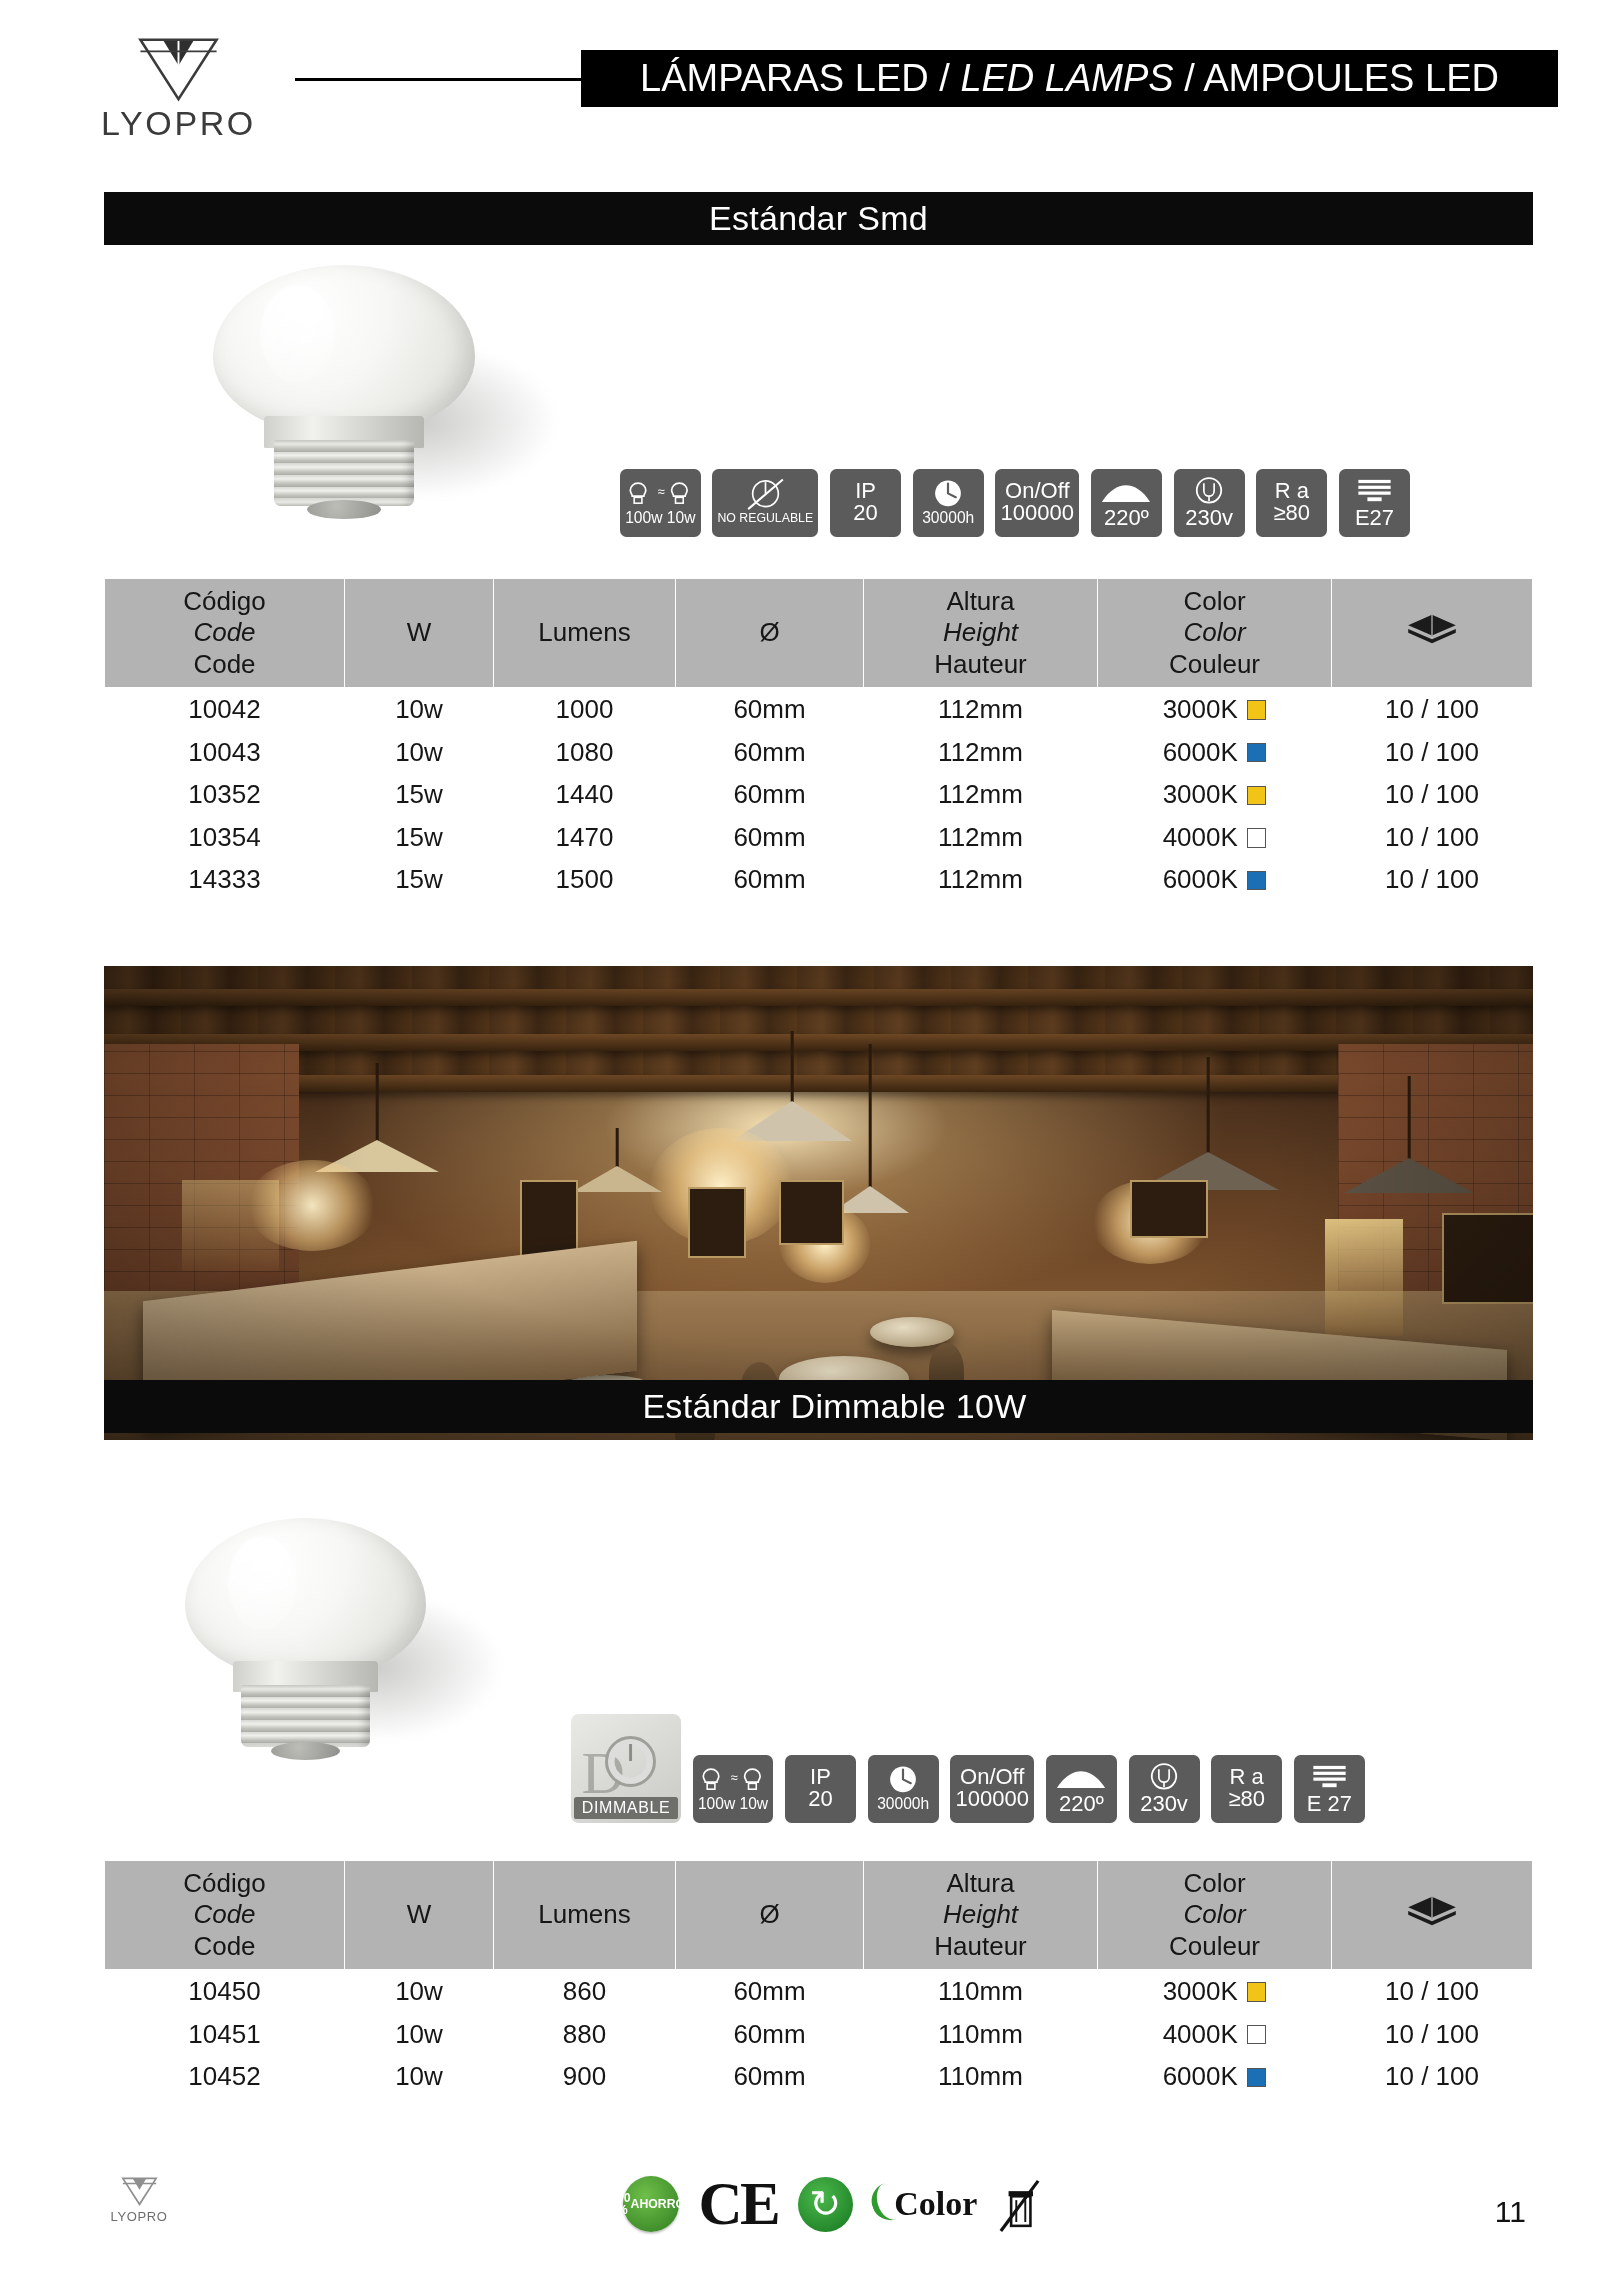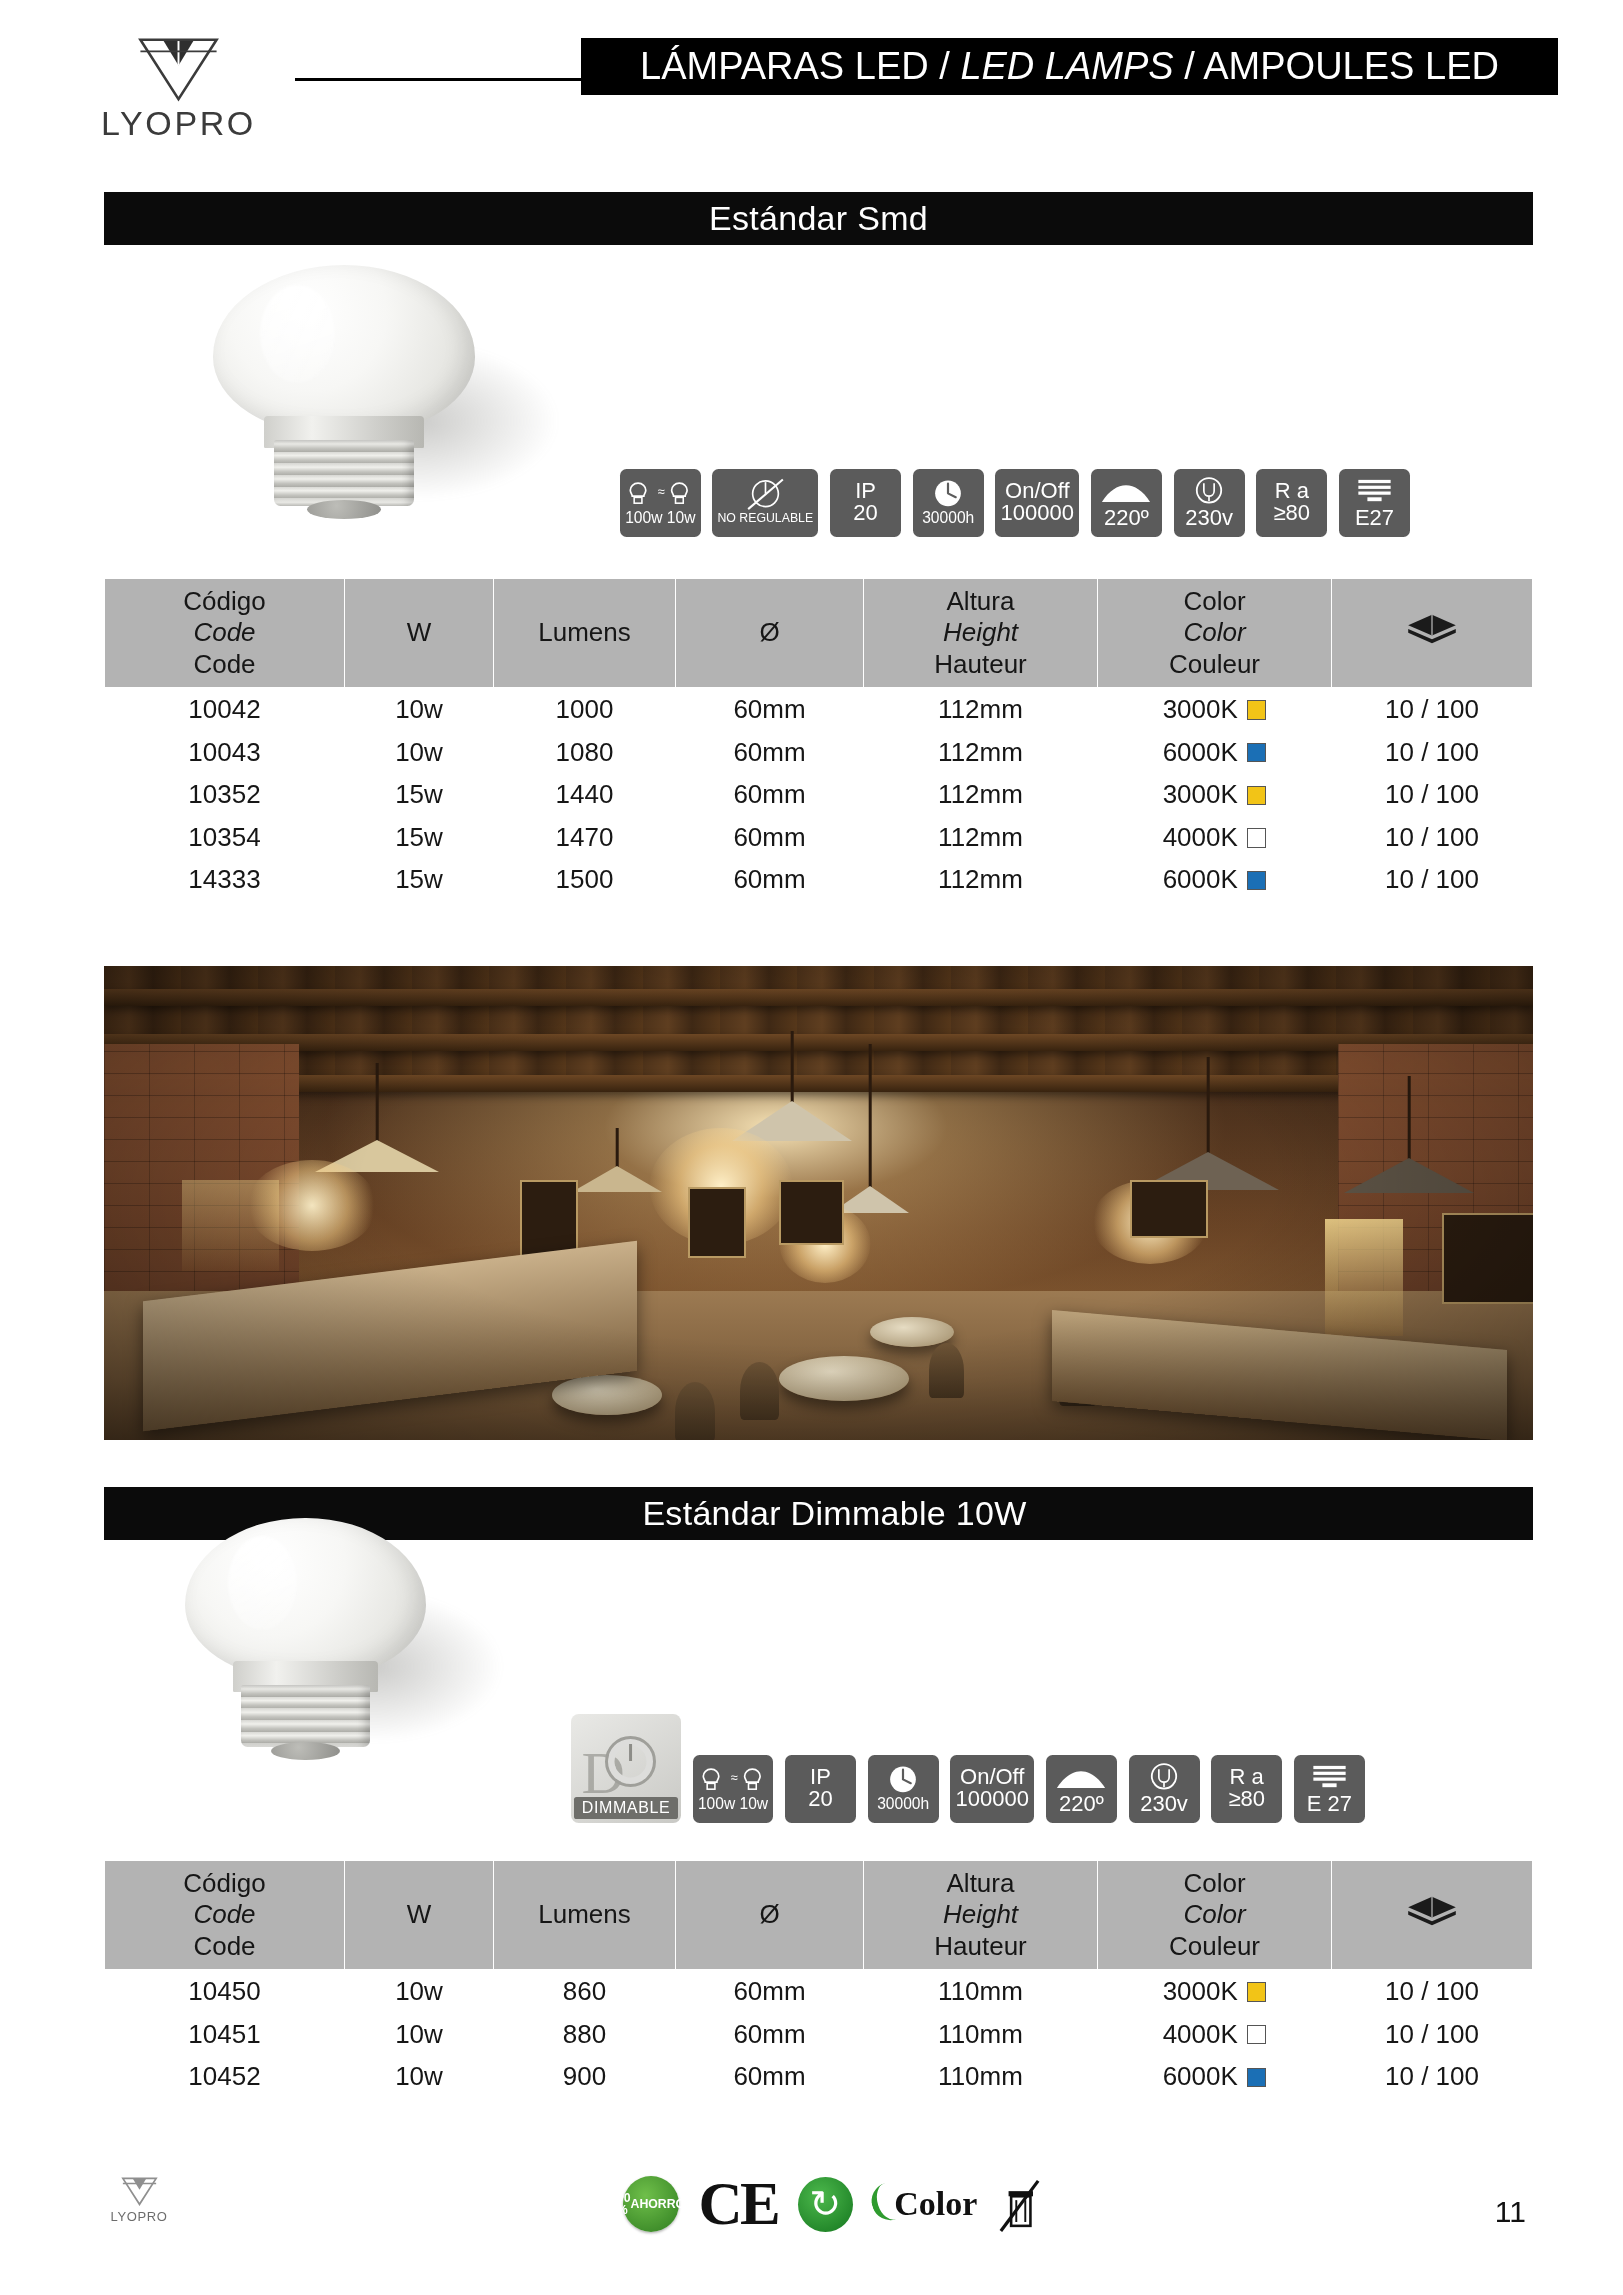--- a/index.html
+++ b/index.html
@@ -41,21 +41,21 @@
     font-family: "Liberation Sans", sans-serif;
   }
   .header-rule {
     position: absolute;
     left: 295px; top: 78px;
     width: 299px; height: 2.6px;
     background: #000;
   }
   .header-bar {
     position: absolute;
-    left: 581px; top: 38px;
+    left: 581px; top: 50px;
     width: 977px; height: 57px;
     background: #000;
   }
   .header-bar-text {
     color: #fff;
     font-size: 38px;
     line-height: 57px;
     text-align: center;
     white-space: nowrap;
   }
@@ -670,21 +670,21 @@
   <div class="table-round" style="left: 448px; top: 409px; width: 110px; height: 40px;"></div>
   <div class="stool" style="left: 636px; top: 396px; width: 39px; height: 58px;"></div>
   <div class="stool" style="left: 825px; top: 377px; width: 35px; height: 55px;"></div>
   <div class="stool" style="left: 955px; top: 383px; width: 38px; height: 57px;"></div>
   <div class="stool" style="left: 571px; top: 416px; width: 40px; height: 60px;"></div>
   <div class="bar-left"></div>
   <div class="bar-right"></div>
   <div class="vignette"></div>
 </div>
 
-<div class="section-bar" style="top: 1487px; padding-left: 32px;">
+<div class="section-bar" style="top: 1380px; padding-left: 32px;">
   <div class="txt">Estándar Dimmable 10W</div>
 </div>
 
 <div class="bulb-wrap" style="left: 91px; top: 1513px; width: 429px; height: 260px;">
   <div class="bulb">
     <div class="bulb-shadow"></div>
     <div class="bulb-glass"></div>
     <div class="bulb-gloss"></div>
     <div class="bulb-neck"></div>
     <div class="bulb-base"></div>

